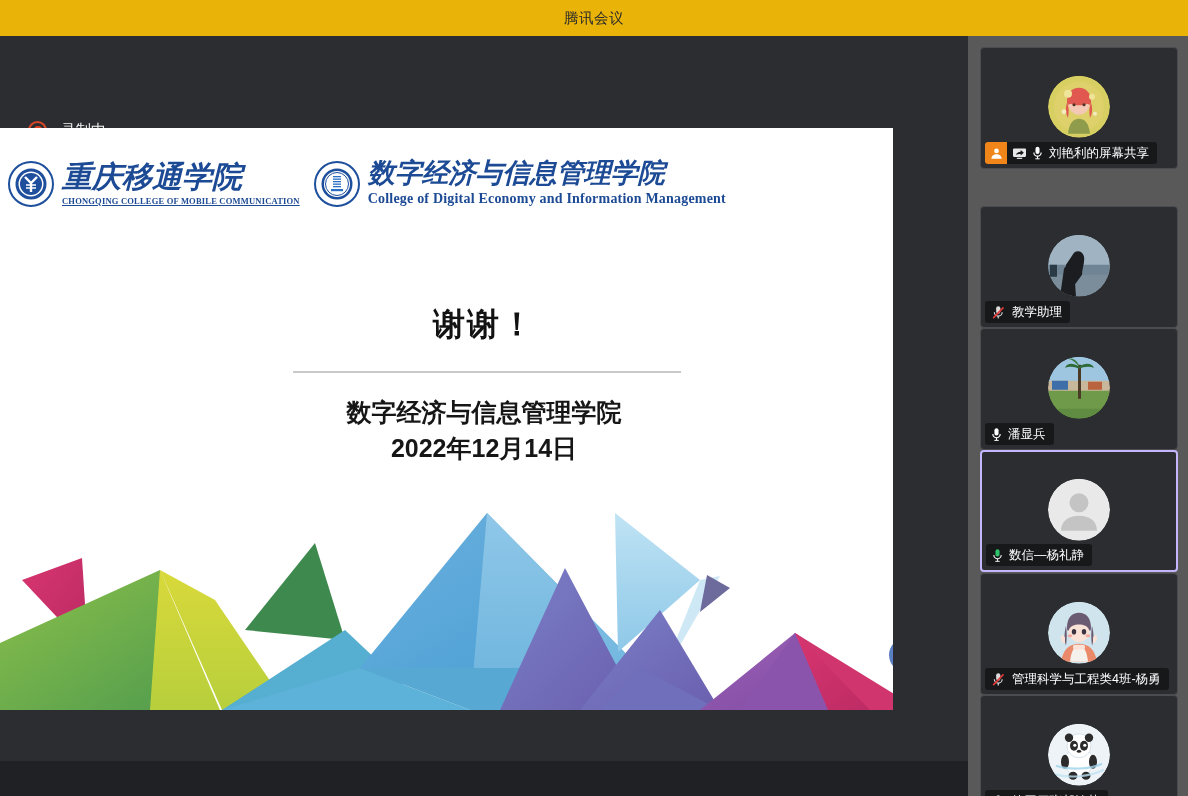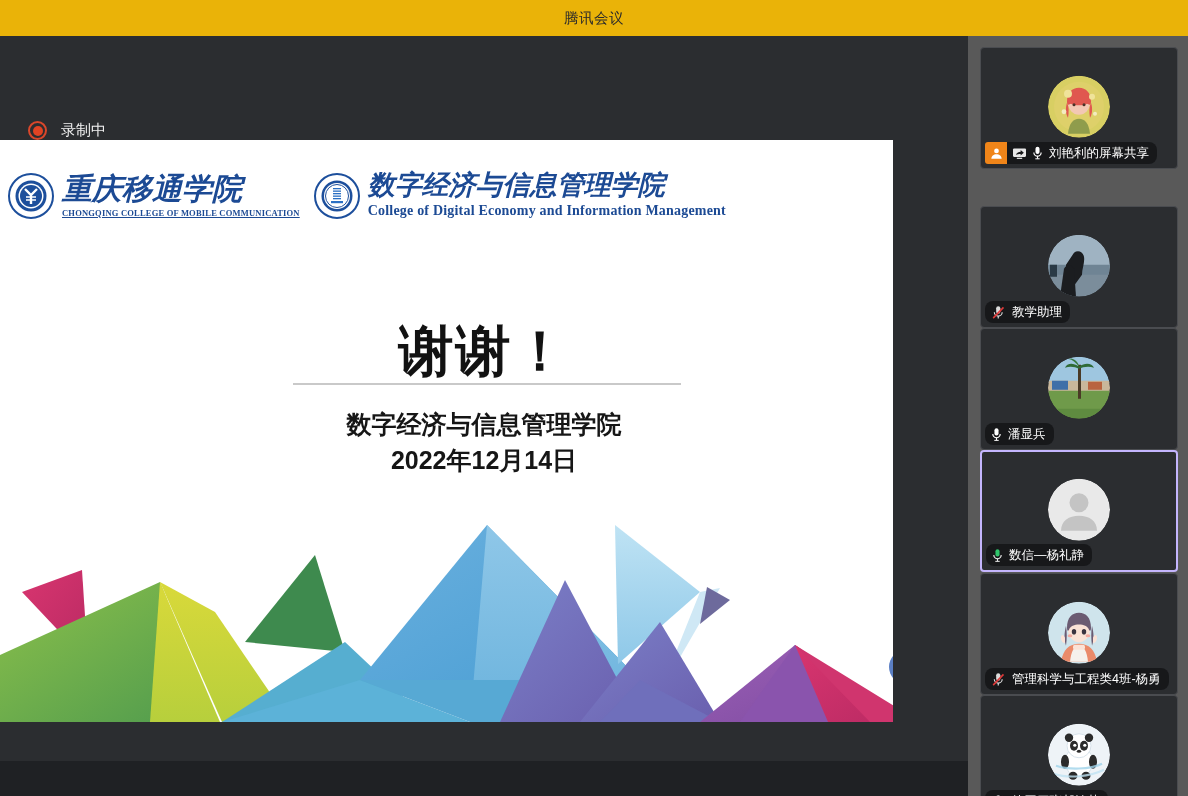--- a/index.html
+++ b/index.html
@@ -32,38 +32,38 @@
   #recdot{
     width:19px; height:19px; border-radius:50%;
     border:2px solid #d9472b; margin-left:28px;
     display:flex; align-items:center; justify-content:center;
   }
   #recdot i{ display:block; width:10px; height:10px; border-radius:50%; background:#e04323; }
   #rectext{ margin-left:14px; font-size:15px; color:#f0f0f0; }
 
   
   #slide{
-    position:absolute; left:0; top:104px; width:893px; height:582px;
+    position:absolute; left:0; top:92px; width:893px; height:582px;
     background:#ffffff; overflow:hidden;
   }
   #logos{ position:absolute; left:8px; top:32px; display:flex; align-items:center; gap:14px; }
   .seal{ width:46px; height:46px; border-radius:50%; border:2px solid #1d4f9c;
          display:flex; align-items:center; justify-content:center; background:#fff; flex:none; }
   .seal svg{ display:block; }
   .logoblock{ display:flex; flex-direction:column; }
   .logo-cn{ font-family:"Liberation Serif","DejaVu Serif",serif; font-weight:bold;
             font-style:italic; color:#1c4a94; line-height:1; }
   .logo-en{ font-family:"Liberation Serif","DejaVu Serif",serif; color:#1c4a94;
             font-weight:bold; letter-spacing:.2px; margin-top:4px; }
   #logo1 .logo-cn{ font-size:30px; } #logo1 .logo-en{ font-size:8.5px;text-decoration:underline; }
   #logo2 .logo-cn{ font-size:27px; } #logo2 .logo-en{ font-size:14px; }
 
   #slide-title{
     position:absolute; left:0; top:175px; width:968px; text-align:center;
-    font-size:55px; font-weight:bold; color:#121212; letter-spacing:2px;
+    font-size:32px; font-weight:bold; color:#121212; letter-spacing:2px;
   }
   #slide-rule{
     position:absolute; left:293px; top:243px; width:388px; height:2px; background:#c9c9c9;
   }
   #slide-sub{
     position:absolute; left:0; top:268px; width:968px; text-align:center;
     font-size:25px; font-weight:bold; color:#161616; line-height:1.35;
   }
   #slide-date{
     position:absolute; left:0; top:304px; width:968px; text-align:center;
@@ -86,21 +86,21 @@
   .tile.active{ border:2px solid #c4b5fd; }
   .avatar{
     position:absolute; left:50%; top:50%; transform:translate(-50%,-52%);
     width:62px; height:62px; border-radius:50%; overflow:hidden;
     display:flex; align-items:center; justify-content:center;
   }
   .avatar svg{ display:block; }
   .tile-label{
     position:absolute; left:4px; bottom:4px; height:22px;
     display:flex; align-items:center; padding:0 8px 0 0;
-    background:rgba(20,21,23,.86); border-radius:8px; max-width:190px;
+    background:rgba(20,21,23,.86); border-radius:3px; max-width:190px;
   }
   .tile-label .nm{ font-size:12.5px; color:#ffffff; white-space:nowrap; margin-left:6px; }
   .mini{ display:flex; align-items:center; }
 
   .hb-sm{ width:22px; height:22px; background:#f08519; flex:none;
           display:flex; align-items:center; justify-content:center; border-radius:3px 0 0 3px; }
 </style>
 </head>
 <body>
 

